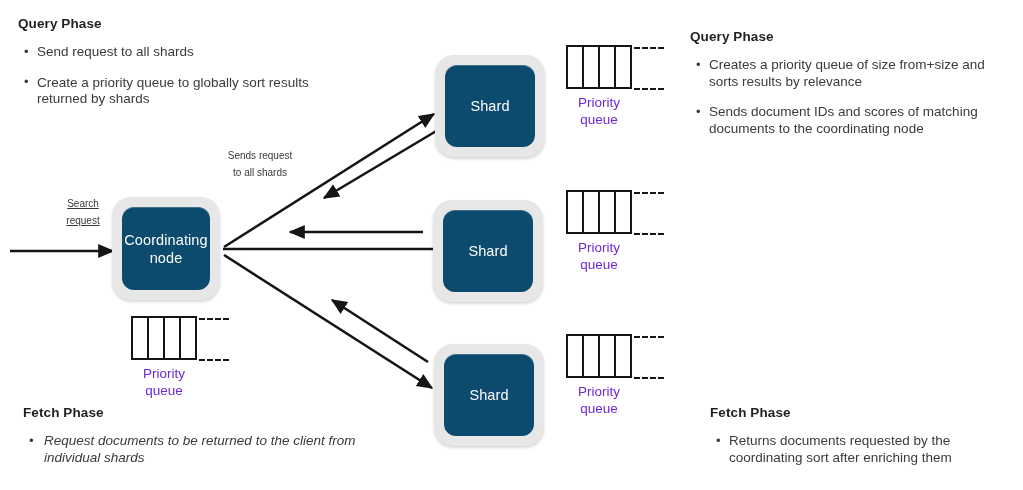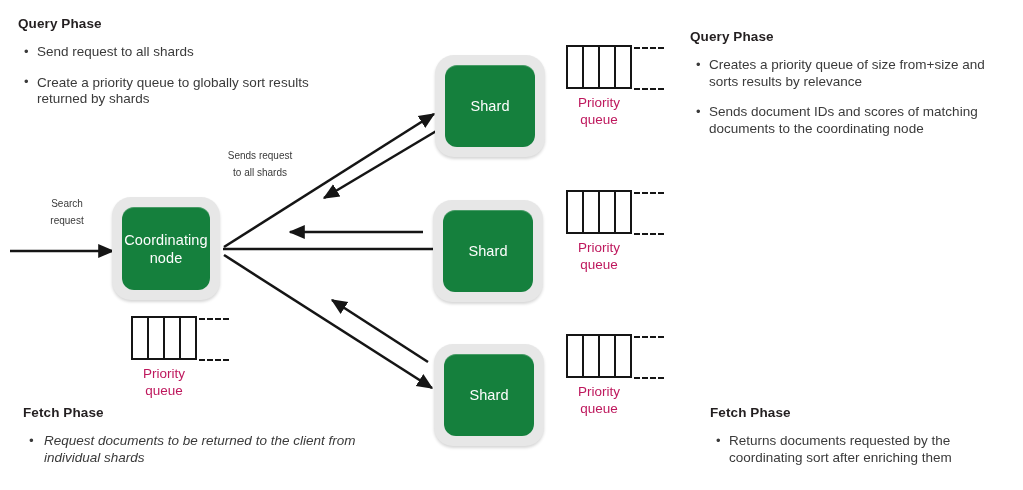--- a/index.html
+++ b/index.html
@@ -53,21 +53,21 @@
     border-radius: 19px;
     background: #e7e7e7;
     box-shadow: 0 2px 3px rgba(0,0,0,0.16);
     padding: 10px;
     box-sizing: border-box;
   }
   .node-inner {
     width: 100%;
     height: 100%;
     border-radius: 12px;
-    background: #15803d;
+    background: #0c4a6e;
     box-shadow: inset 0 1px 0 rgba(255,255,255,0.22);
     display: flex;
     align-items: center;
     justify-content: center;
     box-sizing: border-box;
   }
   .node-label {
     color: #fdfdfd;
     font-size: 14.5px;
     line-height: 18px;
@@ -100,21 +100,21 @@
     border-top: 2.6px solid #151515;
     border-top-style: dashed;
   }
   .queue-dash.top { top: 0; }
   .queue-dash.bottom { top: 41.4px; }
   .queue-label {
     margin-top: 6px;
     text-align: center;
     font-size: 13.5px;
     line-height: 16.5px;
-    color: #be185d;
+    color: #6d28d9;
     width: 66px;
   }
 
   
   .caption {
     position: absolute;
     font-size: 10px;
     line-height: 16.5px;
     color: #3a3a3a;
     text-align: center;
@@ -179,21 +179,21 @@
     </ul>
   </div>
 
   <div class="panel" style="left:710px; top:405px; width:300px;">
     <div class="panel-title">Fetch Phase</div>
     <ul class="bullet-list">
       <li class="bullet">Returns documents requested by the coordinating sort after enriching them</li>
     </ul>
   </div>
 
-  <div class="caption" style="left: 17px; top: 196px; width: 100px; white-space: pre-line;">Search
+  <div class="caption" style="left: 33px; top: 196px; width: 100px; white-space: pre-line; text-decoration: underline;">Search
 request</div>
 
   <div class="caption" style="left: 205px; top: 148px; width: 110px; white-space: pre-line;">Sends request
 to all shards</div>
 
   <div class="node" style="left:112px; top:197px; width:108px; height:103px;">
     <div class="node-inner">
       <div class="node-label" style="white-space: pre-line;">Coordinating
 node</div>
     </div>

